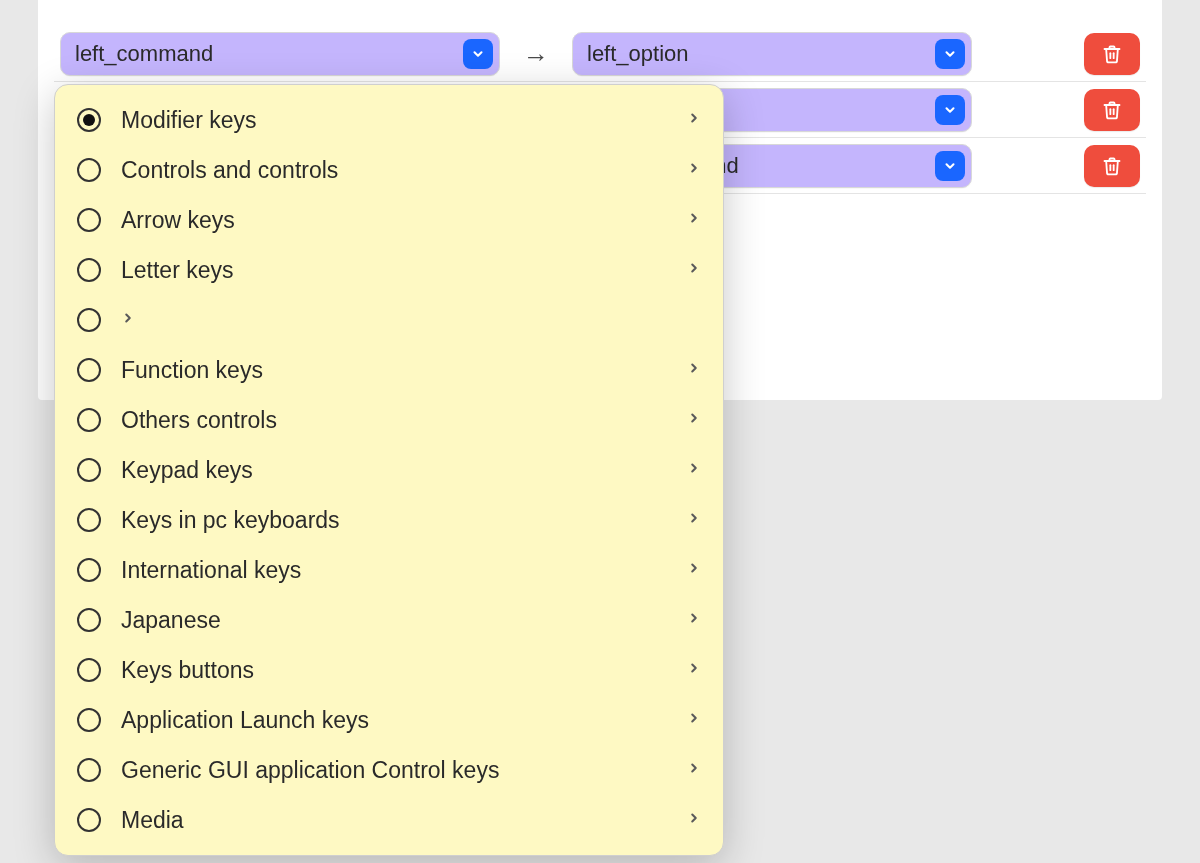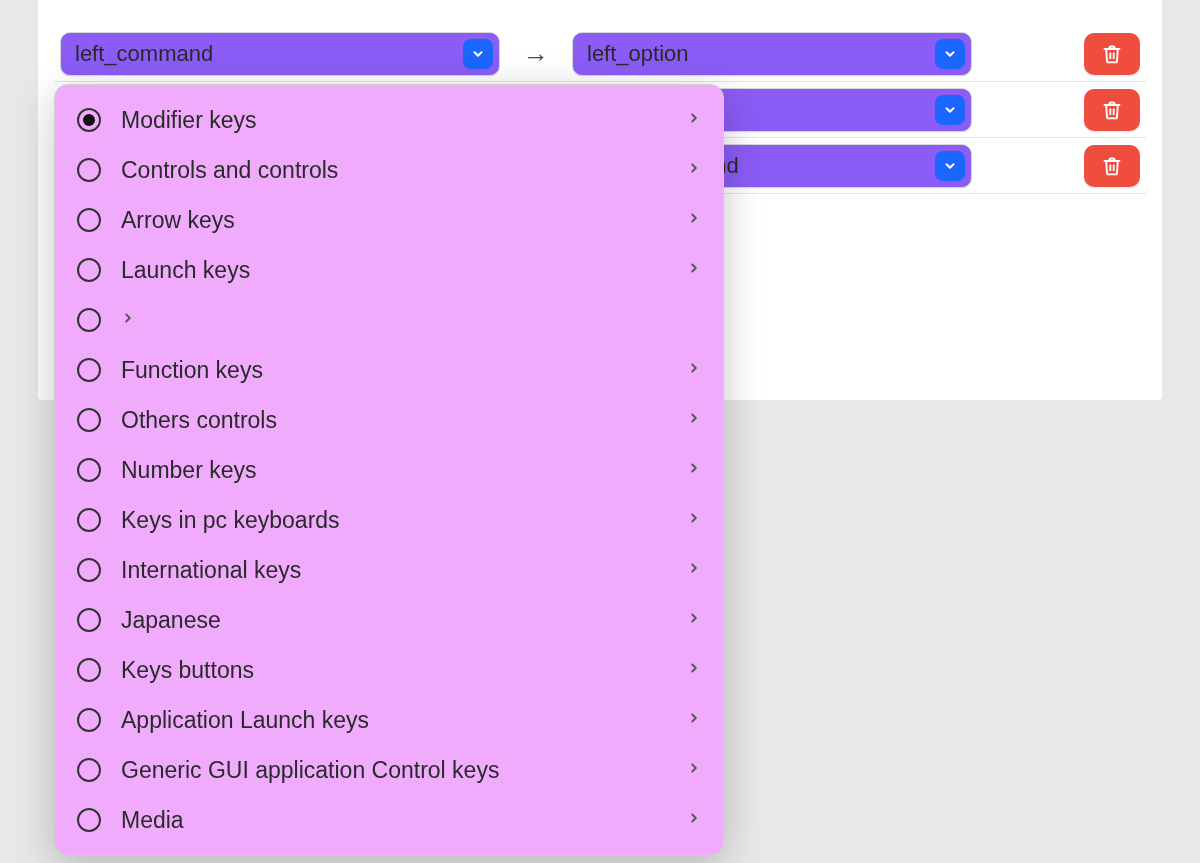--- a/index.html
+++ b/index.html
@@ -29,21 +29,21 @@
       border-bottom: 1px solid #e4e4e4;
     }
     .row:first-child { border-top: none; }
     .dropdown-btn {
       display: flex;
       align-items: center;
       justify-content: space-between;
       height: 44px;
       border: 1px solid #d8d8d8;
       border-radius: 10px;
-      background: #8b5cf6;
+      background: #c4b5fd;
       padding: 0 6px 0 14px;
       font-size: 22px;
       color: #2a2a2a;
       cursor: pointer;
       box-shadow: 0 1px 1px rgba(0,0,0,0.03);
     }
     .from-dd { width: 440px; }
     .to-dd { width: 400px; }
     .arrow-gap {
       width: 72px;
@@ -80,21 +80,21 @@
     }
     .del-btn svg { display: block; }
     .dd-label { flex: 1; text-align: left; }
 
     
     .popover {
       position: absolute;
       top: 84px;
       left: 54px;
       width: 670px;
-      background: #f0abfc;
+      background: #fef9c3;
       border: 1px solid #cfcfcf;
       border-radius: 14px;
       box-shadow: 0 10px 40px rgba(0,0,0,0.22);
       padding: 10px 8px;
       z-index: 20;
     }
     .menu-item {
       display: flex;
       align-items: center;
       height: 50px;
@@ -249,21 +249,21 @@
   </div>
   <div class="menu-item">
     <span class="radio"></span>
     <span class="menu-label">Arrow keys</span>
     <span class="chev"><svg width="14" height="18" viewBox="0 0 24 24" fill="none" stroke="currentColor" stroke-width="3.5" stroke-linecap="round" stroke-linejoin="round">
           <polyline points="9 18 15 12 9 6"></polyline>
         </svg></span>
   </div>
   <div class="menu-item">
     <span class="radio"></span>
-    <span class="menu-label">Launch keys</span>
+    <span class="menu-label">Letter keys</span>
     <span class="chev"><svg width="14" height="18" viewBox="0 0 24 24" fill="none" stroke="currentColor" stroke-width="3.5" stroke-linecap="round" stroke-linejoin="round">
           <polyline points="9 18 15 12 9 6"></polyline>
         </svg></span>
   </div>
   <div class="menu-item">
     <span class="radio"></span>
     <span class="chev"><svg width="14" height="18" viewBox="0 0 24 24" fill="none" stroke="currentColor" stroke-width="3.5" stroke-linecap="round" stroke-linejoin="round">
           <polyline points="9 18 15 12 9 6"></polyline>
         </svg></span>
   </div>
@@ -276,21 +276,21 @@
   </div>
   <div class="menu-item">
     <span class="radio"></span>
     <span class="menu-label">Others controls</span>
     <span class="chev"><svg width="14" height="18" viewBox="0 0 24 24" fill="none" stroke="currentColor" stroke-width="3.5" stroke-linecap="round" stroke-linejoin="round">
           <polyline points="9 18 15 12 9 6"></polyline>
         </svg></span>
   </div>
   <div class="menu-item">
     <span class="radio"></span>
-    <span class="menu-label">Number keys</span>
+    <span class="menu-label">Keypad keys</span>
     <span class="chev"><svg width="14" height="18" viewBox="0 0 24 24" fill="none" stroke="currentColor" stroke-width="3.5" stroke-linecap="round" stroke-linejoin="round">
           <polyline points="9 18 15 12 9 6"></polyline>
         </svg></span>
   </div>
   <div class="menu-item">
     <span class="radio"></span>
     <span class="menu-label">Keys in pc keyboards</span>
     <span class="chev"><svg width="14" height="18" viewBox="0 0 24 24" fill="none" stroke="currentColor" stroke-width="3.5" stroke-linecap="round" stroke-linejoin="round">
           <polyline points="9 18 15 12 9 6"></polyline>
         </svg></span>

